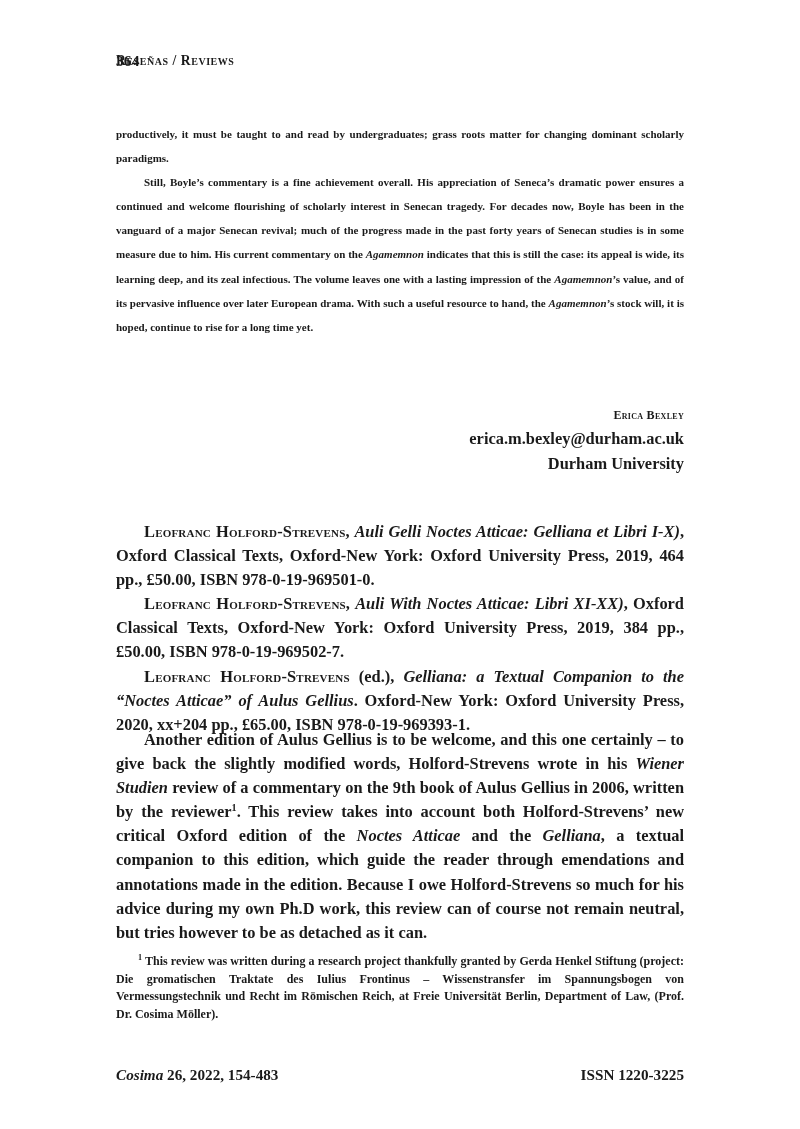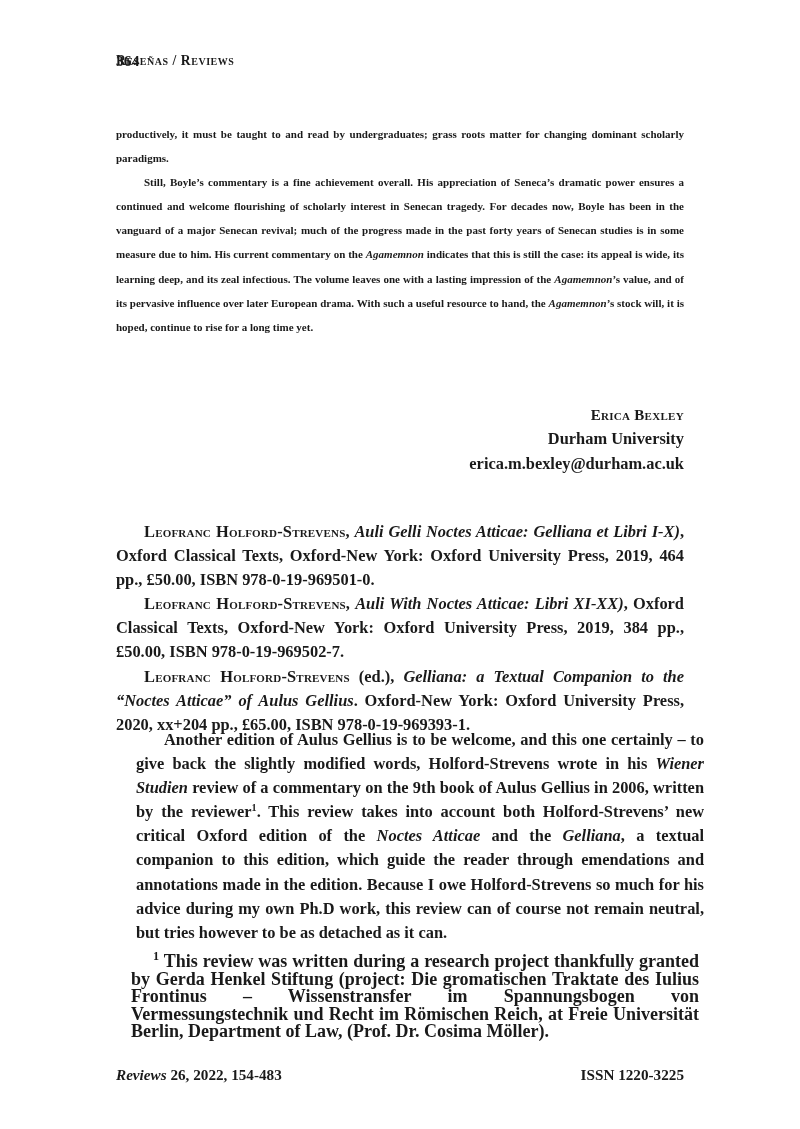--- a/index.html
+++ b/index.html
@@ -74,21 +74,21 @@
   .signature {
     position: absolute;
     left: 116px;
     width: 568px;
     text-align: right;
     font-size: 16.4px;
     line-height: 24.3px;
   }
   .signature .sc {
     font-variant: small-caps;
-    font-size: 15px;
+    font-size: 12px;
     letter-spacing: 0.3px;
   }
 
   
   .biblio {
     position: absolute;
     left: 116px;
     width: 568px;
     font-size: 16.4px;
     line-height: 24.1px;
@@ -121,24 +121,23 @@
     font-size: 0.62em;
     vertical-align: super;
     line-height: 0;
   }
 
   
   .footnote {
     position: absolute;
     left: 116px;
     width: 568px;
-    font-size: 18px;
+    font-size: 12px;
     line-height: 17.6px;
     text-align: justify;
-    margin-left: 15px;
   }
   .footnote p {
     margin: 0;
     text-indent: 22px;
   }
   .footnote sup {
     font-size: 0.68em;
     vertical-align: super;
     line-height: 0;
   }
@@ -173,36 +172,36 @@
     <div class="title">Reseñas / Reviews</div>
   </div>
 
   <div class="body-block" style="top:114px;">
     <p><span>productively, it must be taught to and read by undergraduates; grass roots matter for changing dominant scholarly paradigms.</span></p>
     <p class="indent"><span>Still, Boyle’s commentary is a fine achievement overall. His appreciation of Seneca’s dramatic power ensures a continued and welcome flourishing of scholarly interest in Senecan tragedy. For decades now, Boyle has been in the vanguard of a major Senecan revival; much of the progress made in the past forty years of Senecan studies is in some measure due to him. His current commentary on the </span><i>Agamemnon</i><span> indicates that this is still the case: its appeal is wide, its learning deep, and its zeal infectious. The volume leaves one with a lasting impression of the </span><i>Agamemnon</i><span>’s value, and of its pervasive influence over later European drama. With such a useful resource to hand, the </span><i>Agamemnon</i><span>’s stock will, it is hoped, continue to rise for a long time yet.</span></p>
   </div>
 
   <div class="signature" style="top:395px;">
     <div class="sc">Erica Bexley</div>
+    <div>erica.m.bexley@durham.ac.uk</div>
     <div>Durham University</div>
-    <div>erica.m.bexley@durham.ac.uk</div>
   </div>
 
   <div class="biblio" style="top:512px;">
     <p><span class="author">Leofranc Holford-Strevens</span><span>, </span><i>Auli Gelli Noctes Atticae: Gelliana et Libri I-X)</i><span>, Oxford Classical Texts, Oxford-New York: Oxford University Press, 2019, 464 pp., £50.00, ISBN 978-0-19-969501-0.</span></p>
     <p><span class="author">Leofranc Holford-Strevens</span><span>, </span><i>Auli With Noctes Atticae: Libri XI-XX)</i><span>, Oxford Classical Texts, Oxford-New York: Oxford University Press, 2019, 384 pp., £50.00, ISBN 978-0-19-969502-7.</span></p>
     <p><span class="author">Leofranc Holford-Strevens</span><span> (ed.), </span><i>Gelliana: a Textual Companion to the “Noctes Atticae” of Aulus Gellius</i><span>. Oxford-New York: Oxford University Press, 2020, xx+204 pp., £65.00, ISBN 978-0-19-969393-1.</span></p>
   </div>
 
-  <div class="review" style="top:720px;margin-left:20px;">
+  <div class="review" style="top:720px;">
     <p><span>Another edition of Aulus Gellius is to be welcome, and this one certainly – to give back the slightly modified words, Holford-Strevens wrote in his </span><i>Wiener Studien</i><span> review of a commentary on the 9th book of Aulus Gellius in 2006, written by the reviewer</span><sup class="fnmark">1</sup><span>. This review takes into account both Holford-Strevens’ new critical Oxford edition of the </span><i>Noctes Atticae</i><span> and the </span><i>Gelliana</i><span>, a textual companion to this edition, which guide the reader through emendations and annotations made in the edition. Because I owe Holford-Strevens so much for his advice during my own Ph.D work, this review can of course not remain neutral, but tries however to be as detached as it can.</span></p>
   </div>
 
   <div class="footnote" style="top:945px;">
     <p><sup>1</sup><span> This review was written during a research project thankfully granted by Gerda Henkel Stiftung (project: Die gromatischen Traktate des Iulius Frontinus – Wissenstransfer im Spannungsbogen von Vermessungstechnik und Recht im Römischen Reich, at Freie Universität Berlin, Department of Law, (Prof. Dr. Cosima Möller).</span></p>
   </div>
 
   <div class="footer">
-    <div class="left"><i>Reviews</i><span> 26, 2022, 154-483</span></div>
+    <div class="left"><i>Cosima</i><span> 26, 2022, 154-483</span></div>
     <div class="right">ISSN 1220-3225</div>
   </div>
 
 </div>
 
 </body></html>

